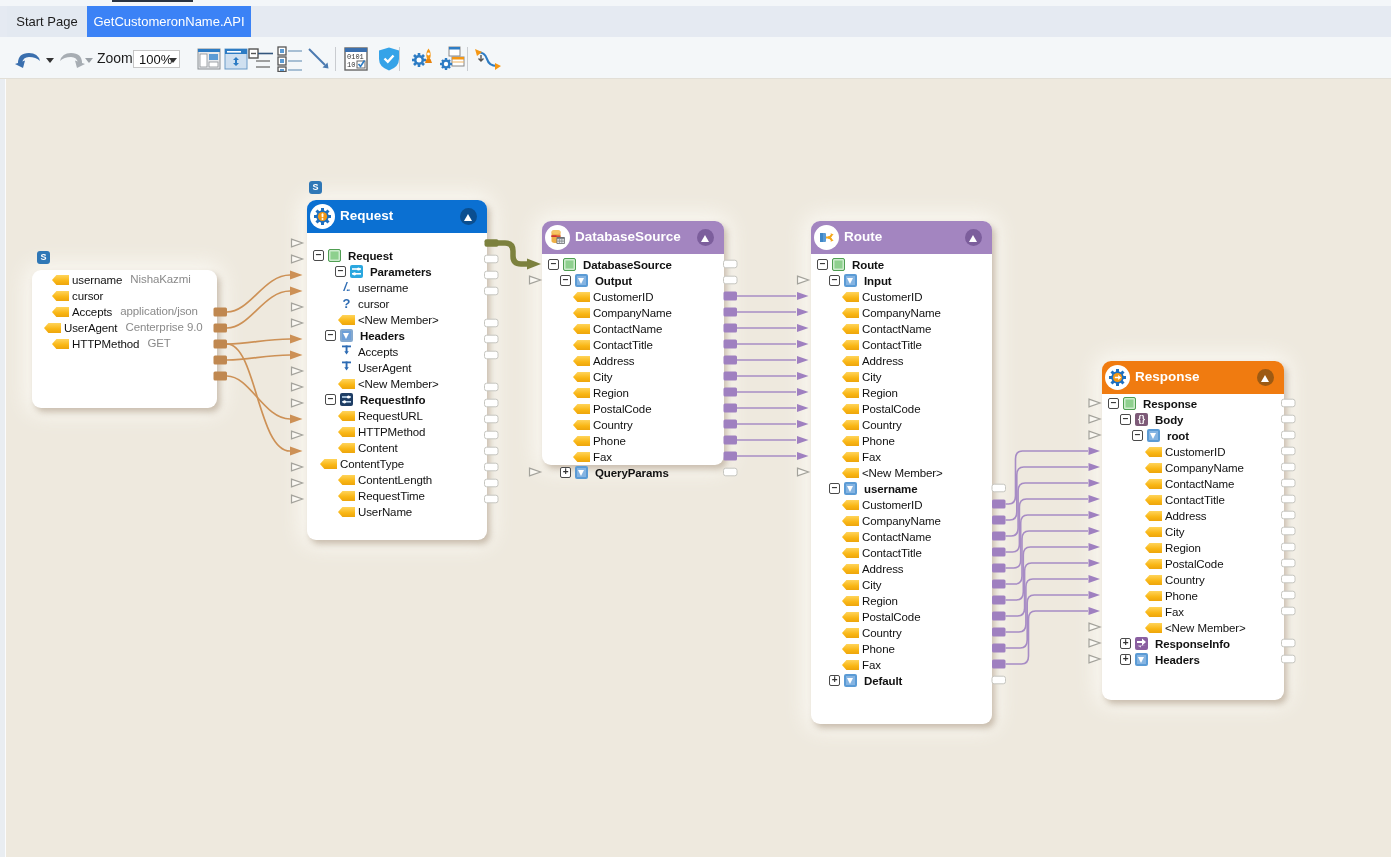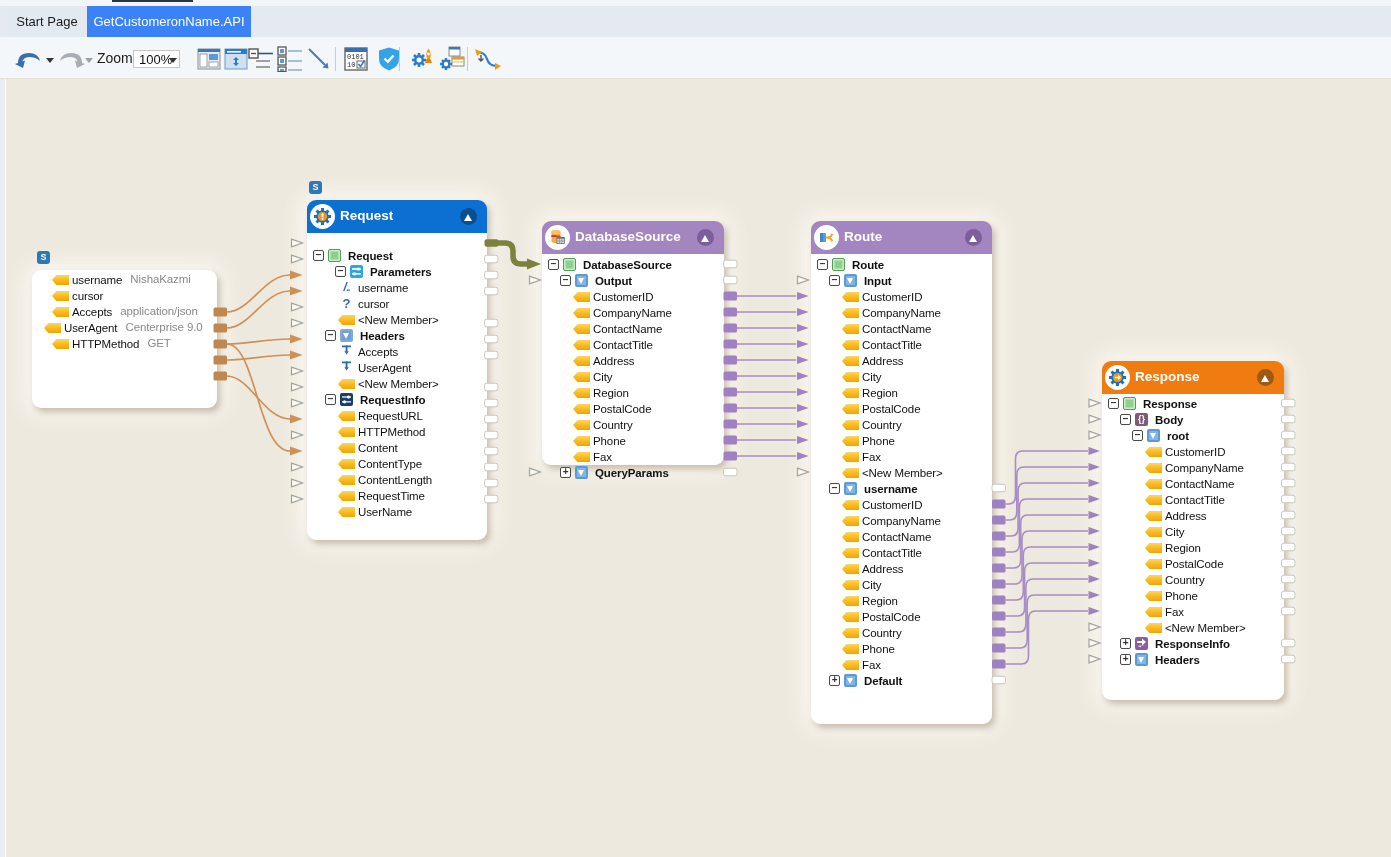--- a/index.html
+++ b/index.html
@@ -229,21 +229,21 @@
 <div class="row" style="padding-left:31px"><span class="tg"></span><span class="tx">&lt;New Member&gt;</span></div>
 <div class="row b" style="padding-left:18px"><span class="eb">−</span><span class="ic ici"><svg width="13" height="13" viewBox="0 0 13 13">
               <rect x="2" y="3.2" width="9" height="1.6" fill="#bcd6ee"></rect>
               <circle cx="8.5" cy="4" r="1.6" fill="#fff"></circle>
               <rect x="2" y="8" width="9" height="1.6" fill="#bcd6ee"></rect>
               <circle cx="4.5" cy="8.8" r="1.6" fill="#fff"></circle>
             </svg></span><span class="tx">RequestInfo</span></div>
 <div class="row" style="padding-left:31px"><span class="tg"></span><span class="tx">RequestURL</span></div>
 <div class="row" style="padding-left:31px"><span class="tg"></span><span class="tx">HTTPMethod</span></div>
 <div class="row" style="padding-left:31px"><span class="tg"></span><span class="tx">Content</span></div>
-<div class="row" style="padding-left:31px"><span class="tg"></span><span class="tx">ContentType</span></div>
+<div class="row" style="padding-left:13px"><span class="tg"></span><span class="tx">ContentType</span></div>
 <div class="row" style="padding-left:31px"><span class="tg"></span><span class="tx">ContentLength</span></div>
 <div class="row" style="padding-left:31px"><span class="tg"></span><span class="tx">RequestTime</span></div>
 <div class="row" style="padding-left:31px"><span class="tg"></span><span class="tx">UserName</span></div>
 </div>
     </div>
     <div class="node pur" style="left:542px;top:221px;width:182px;height:244px">
 <div class="hdr">
         <span class="circ"><svg width="25" height="25" viewBox="0 0 25 25">
             <circle cx="12.5" cy="12.5" r="12.5" fill="#fff"></circle>
 <path d="M6.5 7 a4.5 2 0 0 1 9 0 v9 a4.5 2 0 0 1 -9 0 Z" fill="#eeaf46"></path>

